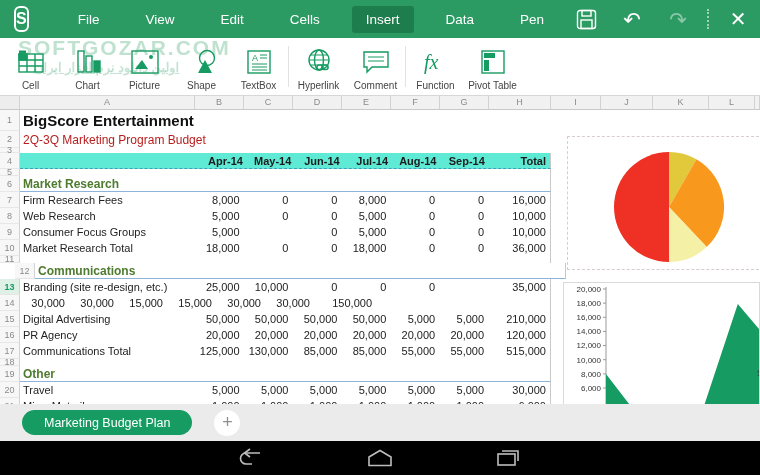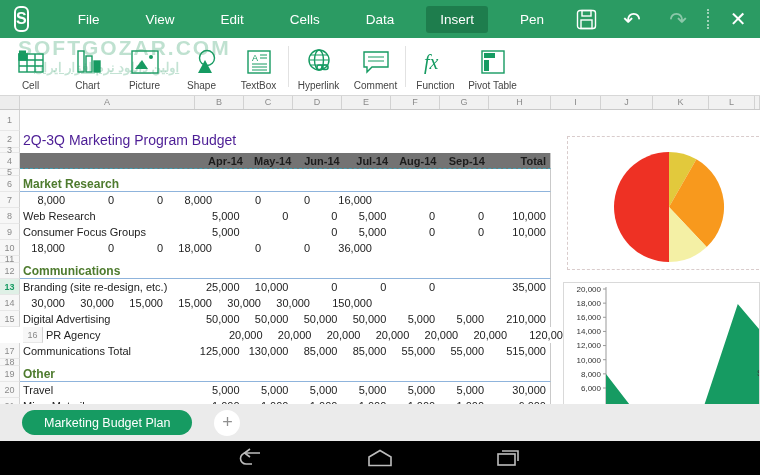--- a/index.html
+++ b/index.html
@@ -42,29 +42,29 @@
   .colhdr { display:flex; height:14px; background:#F1F1F1; border-bottom:1px solid #c9c9c9; }
   .colhdr .corner { width:20px; border-right:1px solid #d2d2d2; background:#ededed; }
   .colhdr .cl { font-size:9px; color:#8a8a8a; text-align:center; line-height:13px;
                 border-right:1px solid #d2d2d2; }
   .srow { display:flex; }
   .rownum { width:20px; background:#F7F7F7; border-right:1px solid #d2d2d2; border-bottom:1px solid #e7e7e7;
             font-size:9px; color:#8a8a8a; text-align:center; display:flex; align-items:center; justify-content:center; }
   .rownum.sel { background:#DFF0E6; color:#169B62; font-weight:bold; }
   .rcontent { width:531px; display:flex; position:relative; }
   .rcontent.vr { border-right:1px solid #c9c9c9; }
-  .rcontent.months { background:#737373; border-bottom:1px dashed #3FA0B5;padding-left:6px; }
+  .rcontent.months { background:#5eead4; border-bottom:1px dashed #3FA0B5;padding-left:6px; }
   .rcontent.secline { border-bottom:1px solid #8FB4DC; }
   .cell-label { width:175px; font-size:11px; color:#222; padding-left:3px; white-space:nowrap; overflow:visible;
                 display:flex; align-items:center; }
   .cell-val { font-size:11px; color:#222; text-align:right; padding-right:4px;
               display:flex; align-items:center; justify-content:flex-end; }
   .months .cell-val { font-weight:bold; color:#1c1c1c; }
   .row-title { font-size:15px; font-weight:bold; color:#111; padding-left:3px; white-space:nowrap; display:flex; align-items:center; }
-  .row-subtitle { font-size:14px; color:#4c1d95; padding-left:3px; white-space:nowrap; display:flex; align-items:center; }
+  .row-subtitle { font-size:12px; color:#b91c1c; padding-left:3px; white-space:nowrap; display:flex; align-items:center; }
   .row-section { font-size:12px; font-weight:bold; color:#4E7B2E; padding-left:3px; white-space:nowrap; display:flex; align-items:center; }
 
   
   .chartbox { position:absolute; background:#fff; overflow:hidden; }
   .piebox { left:567px; top:40px; width:197px; height:134px; border:1px dashed #d9cccc; }
   .areabox { left:563px; top:186px; width:197px; height:122px; border:1px solid #d9d9d9; border-bottom:none; }
   .legend-sq { position:absolute; width:7px; height:7px; background:#169B62; }
   .legend-tx { position:absolute; font-size:8.5px; color:#333; }
 
   
@@ -84,22 +84,22 @@
 
 <div id="app">
 
   <div class="menubar">
     <div class="logo-box">S</div>
     <div class="menu-items" id="menu-items">
         <div class="menu-item">File</div>
         <div class="menu-item">View</div>
         <div class="menu-item">Edit</div>
         <div class="menu-item">Cells</div>
+        <div class="menu-item active">Insert</div>
         <div class="menu-item">Data</div>
-        <div class="menu-item active">Insert</div>
         <div class="menu-item">Pen</div>
       </div>
     <div class="mb-right">
       <div class="mb-icon">
         <svg width="21" height="21" viewBox="0 0 21 21" fill="none" stroke="#fff" stroke-width="1.4">
           <rect x="1.5" y="1.5" width="18" height="18" rx="2.5"></rect>
           <rect x="6" y="1.5" width="9" height="5.5"></rect>
           <rect x="5" y="11" width="11" height="8.5"></rect>
         </svg>
       </div>
@@ -226,20 +226,23 @@
         <div class="cl" style="width: 62px;">H</div>
         <div class="cl" style="width: 50px;">I</div>
         <div class="cl" style="width: 52px;">J</div>
         <div class="cl" style="width: 56px;">K</div>
         <div class="cl" style="width: 46px;">L</div>
         <div class="cl" style="flex: 1 1 0%;"></div>
       </div>
     <div id="rows">
         <div class="srow" style="height: 21px;">
           <div class="rownum">1</div>
+          <div class="rcontent">
+            <div class="row-title">BigScore Entertainment</div>
+          </div>
         </div>
         <div class="srow" style="height: 17px;">
           <div class="rownum">2</div>
           <div class="rcontent">
             <div class="row-subtitle">2Q-3Q Marketing Program Budget</div>
           </div>
         </div>
         <div class="srow" style="height: 5px;">
           <div class="rownum">3</div>
           <div class="rcontent"></div>
@@ -263,20 +266,21 @@
         </div>
         <div class="srow" style="height: 16px;">
           <div class="rownum">6</div>
           <div class="rcontent vr secline">
             <div class="row-section">Market Research</div>
           </div>
         </div>
         <div class="srow" style="height: 16px;">
           <div class="rownum">7</div>
           <div class="rcontent vr">
+            <div class="cell-label">Firm Research Fees</div>
             <div class="cell-val" style="width: 49px;">8,000</div>
             <div class="cell-val" style="width: 49px;">0</div>
             <div class="cell-val" style="width: 49px;">0</div>
             <div class="cell-val" style="width: 49px;">8,000</div>
             <div class="cell-val" style="width: 49px;">0</div>
             <div class="cell-val" style="width: 49px;">0</div>
             <div class="cell-val" style="width: 62px;">16,000</div>
           </div>
         </div>
         <div class="srow" style="height: 16px;">
@@ -301,34 +305,35 @@
             <div class="cell-val" style="width: 49px;">0</div>
             <div class="cell-val" style="width: 49px;">5,000</div>
             <div class="cell-val" style="width: 49px;">0</div>
             <div class="cell-val" style="width: 49px;">0</div>
             <div class="cell-val" style="width: 62px;">10,000</div>
           </div>
         </div>
         <div class="srow" style="height: 16px;">
           <div class="rownum">10</div>
           <div class="rcontent vr">
+            <div class="cell-label">Market Research Total</div>
             <div class="cell-val" style="width: 49px;">18,000</div>
             <div class="cell-val" style="width: 49px;">0</div>
             <div class="cell-val" style="width: 49px;">0</div>
             <div class="cell-val" style="width: 49px;">18,000</div>
             <div class="cell-val" style="width: 49px;">0</div>
             <div class="cell-val" style="width: 49px;">0</div>
             <div class="cell-val" style="width: 62px;">36,000</div>
           </div>
         </div>
         <div class="srow" style="height: 7px;">
           <div class="rownum">11</div>
           <div class="rcontent vr"></div>
         </div>
-        <div class="srow" style="height: 16px;">
+        <div class="srow" style="height: 16px; padding-left: 15px;">
           <div class="rownum">12</div>
           <div class="rcontent vr secline">
             <div class="row-section">Communications</div>
           </div>
         </div>
         <div class="srow" style="height: 16px;">
           <div class="rownum sel">13</div>
           <div class="rcontent vr">
             <div class="cell-label">Branding (site re-design, etc.)</div>
             <div class="cell-val" style="width: 49px;">25,000</div>
@@ -358,21 +363,21 @@
             <div class="cell-label">Digital Advertising</div>
             <div class="cell-val" style="width: 49px;">50,000</div>
             <div class="cell-val" style="width: 49px;">50,000</div>
             <div class="cell-val" style="width: 49px;">50,000</div>
             <div class="cell-val" style="width: 49px;">50,000</div>
             <div class="cell-val" style="width: 49px;">5,000</div>
             <div class="cell-val" style="width: 49px;">5,000</div>
             <div class="cell-val" style="width: 62px;">210,000</div>
           </div>
         </div>
-        <div class="srow" style="height: 16px; margin-left: 23px;">
+        <div class="srow" style="height: 16px;">
           <div class="rownum">16</div>
           <div class="rcontent vr">
             <div class="cell-label">PR Agency</div>
             <div class="cell-val" style="width: 49px;">20,000</div>
             <div class="cell-val" style="width: 49px;">20,000</div>
             <div class="cell-val" style="width: 49px;">20,000</div>
             <div class="cell-val" style="width: 49px;">20,000</div>
             <div class="cell-val" style="width: 49px;">20,000</div>
             <div class="cell-val" style="width: 49px;">20,000</div>
             <div class="cell-val" style="width: 62px;">120,000</div>

